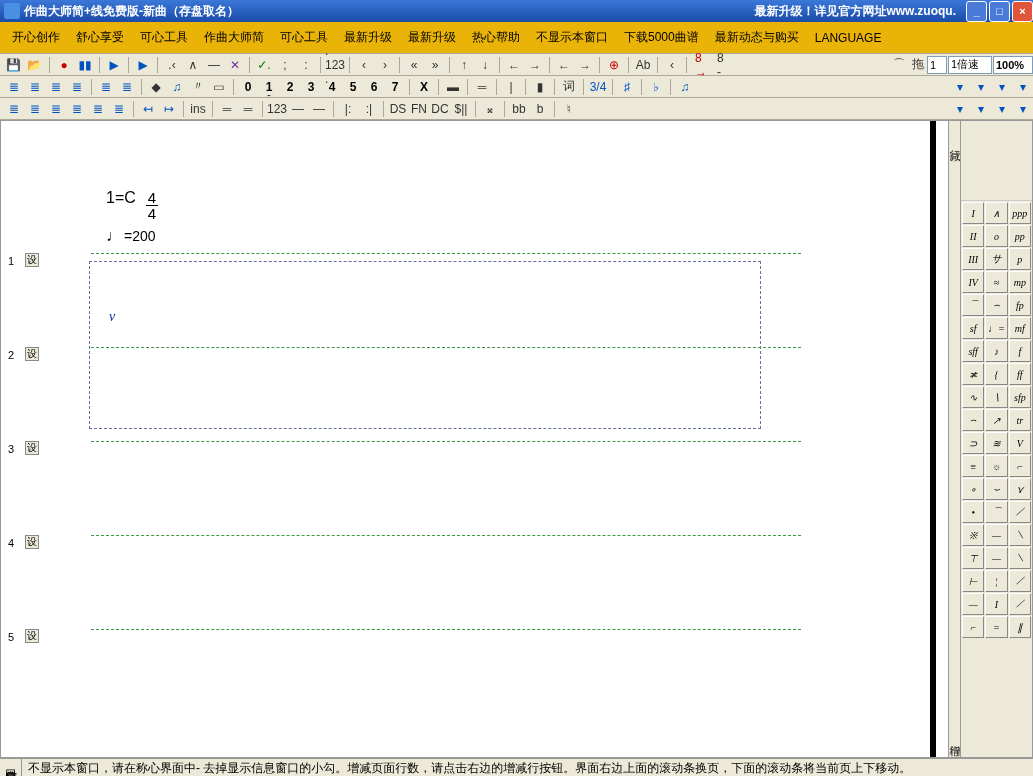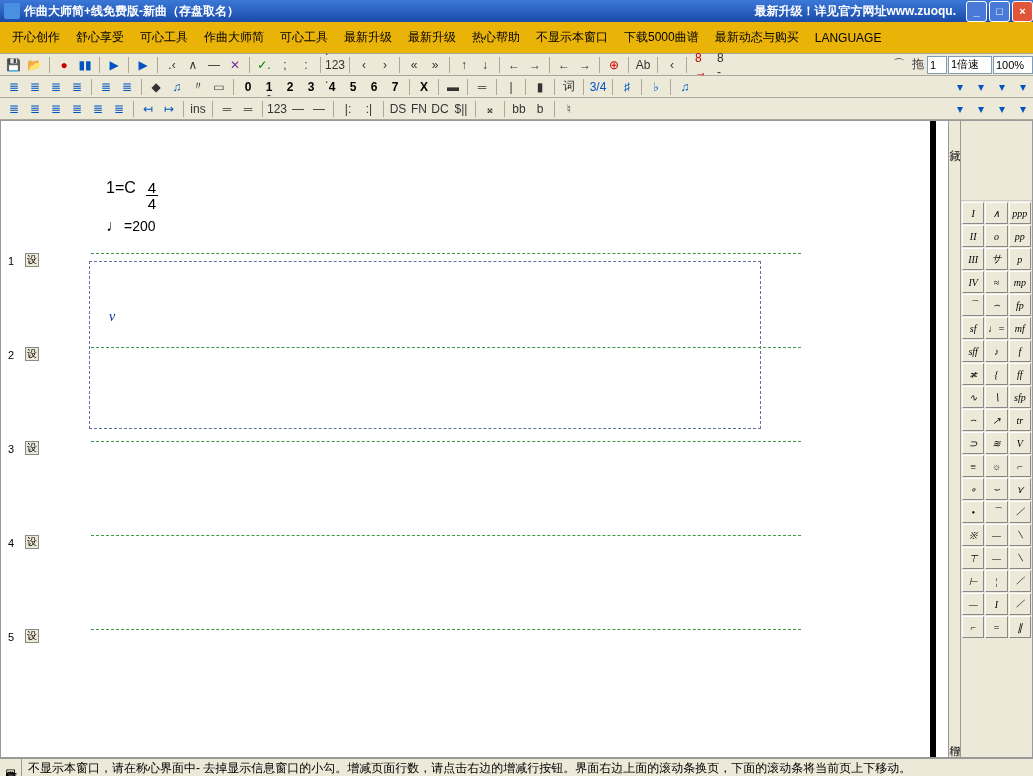--- a/index.html
+++ b/index.html
@@ -44,21 +44,21 @@
 
 .side-col { width: 12px; background: #ece9d8; border-left: 1px solid #999; display: flex; flex-direction: column; align-items: center; justify-content: space-between; padding: 20px 0; }
 .side-col .vlabel { writing-mode: vertical-rl; font-size: 11px; cursor: pointer; color: #333; }
 
 .right-palette { width: 72px; background: #ece9d8; border-left: 1px solid #999; display: flex; flex-direction: column; }
 .palette-spacer { height: 80px; border-bottom: 1px solid #ccc; }
 .palette-grid { flex: 1; display: grid; grid-template-columns: repeat(3, 1fr); grid-auto-rows: 22px; gap: 1px; padding: 1px; overflow: hidden; }
 .palette-cell { background: #ece9d8; border: 1px solid #fff; border-right-color: #888; border-bottom-color: #888; display: flex; align-items: center; justify-content: center; font-size: 10px; font-style: italic; cursor: pointer; font-family: serif; }
 
 
-.score-header { position: absolute; left: 105px; top: 58px; font-size: 16px; font-family: serif; }
+.score-header { position: absolute; left: 105px; top: 68px; font-size: 16px; font-family: serif; }
 .score-key { display: inline-block; }
 .time-sig { display: inline-flex; flex-direction: column; align-items: center; margin-left: 6px; font-size: 15px; line-height: 15px; }
 .time-sig .top { border-bottom: 1px solid #000; padding: 0 2px; }
 .tempo { margin-top: 6px; font-size: 14px; display: flex; align-items: center; }
 .tempo .note { font-size: 16px; margin-right: 2px; }
 
 .row-num { position: absolute; left: 7px; font-size: 11px; color: #000; }
 .row-marker { position: absolute; left: 24px; width: 14px; height: 14px; background: #ece9d8; border: 1px solid #888; font-size: 10px; display: flex; align-items: center; justify-content: center; cursor: pointer; }
 .staff-line { position: absolute; left: 90px; width: 710px; border-top: 1px dashed #3c9a3c; }
 
@@ -143,21 +143,21 @@
   <div class="tool-sep"></div>
   <div class="tool-btn">‹</div>
   <div class="tool-sep"></div>
   <div class="tool-btn tool-wide icon-red">8 →</div>
   <div class="tool-btn tool-wide">8 -</div>
   <div style="flex:1"></div>
   <div class="tool-btn">⌒</div>
   <span class="tool-text">拖</span>
   <input class="tool-input" style="width: 20px;" value="1">
   <input class="tool-input" style="width: 44px;" value="1倍速">
-  <input class="tool-input" style="width: 40px;" value="100%">
+  <input class="tool-input" style="width: 40px; font-weight: bold;" value="100%">
 </div>
 
 <div class="toolbar">
   <div class="tool-btn icon-blue">≣</div>
   <div class="tool-btn icon-blue">≣</div>
   <div class="tool-btn icon-blue">≣</div>
   <div class="tool-btn icon-blue">≣</div>
   <div class="tool-sep"></div>
   <div class="tool-btn icon-blue">≣</div>
   <div class="tool-btn icon-blue">≣</div>

